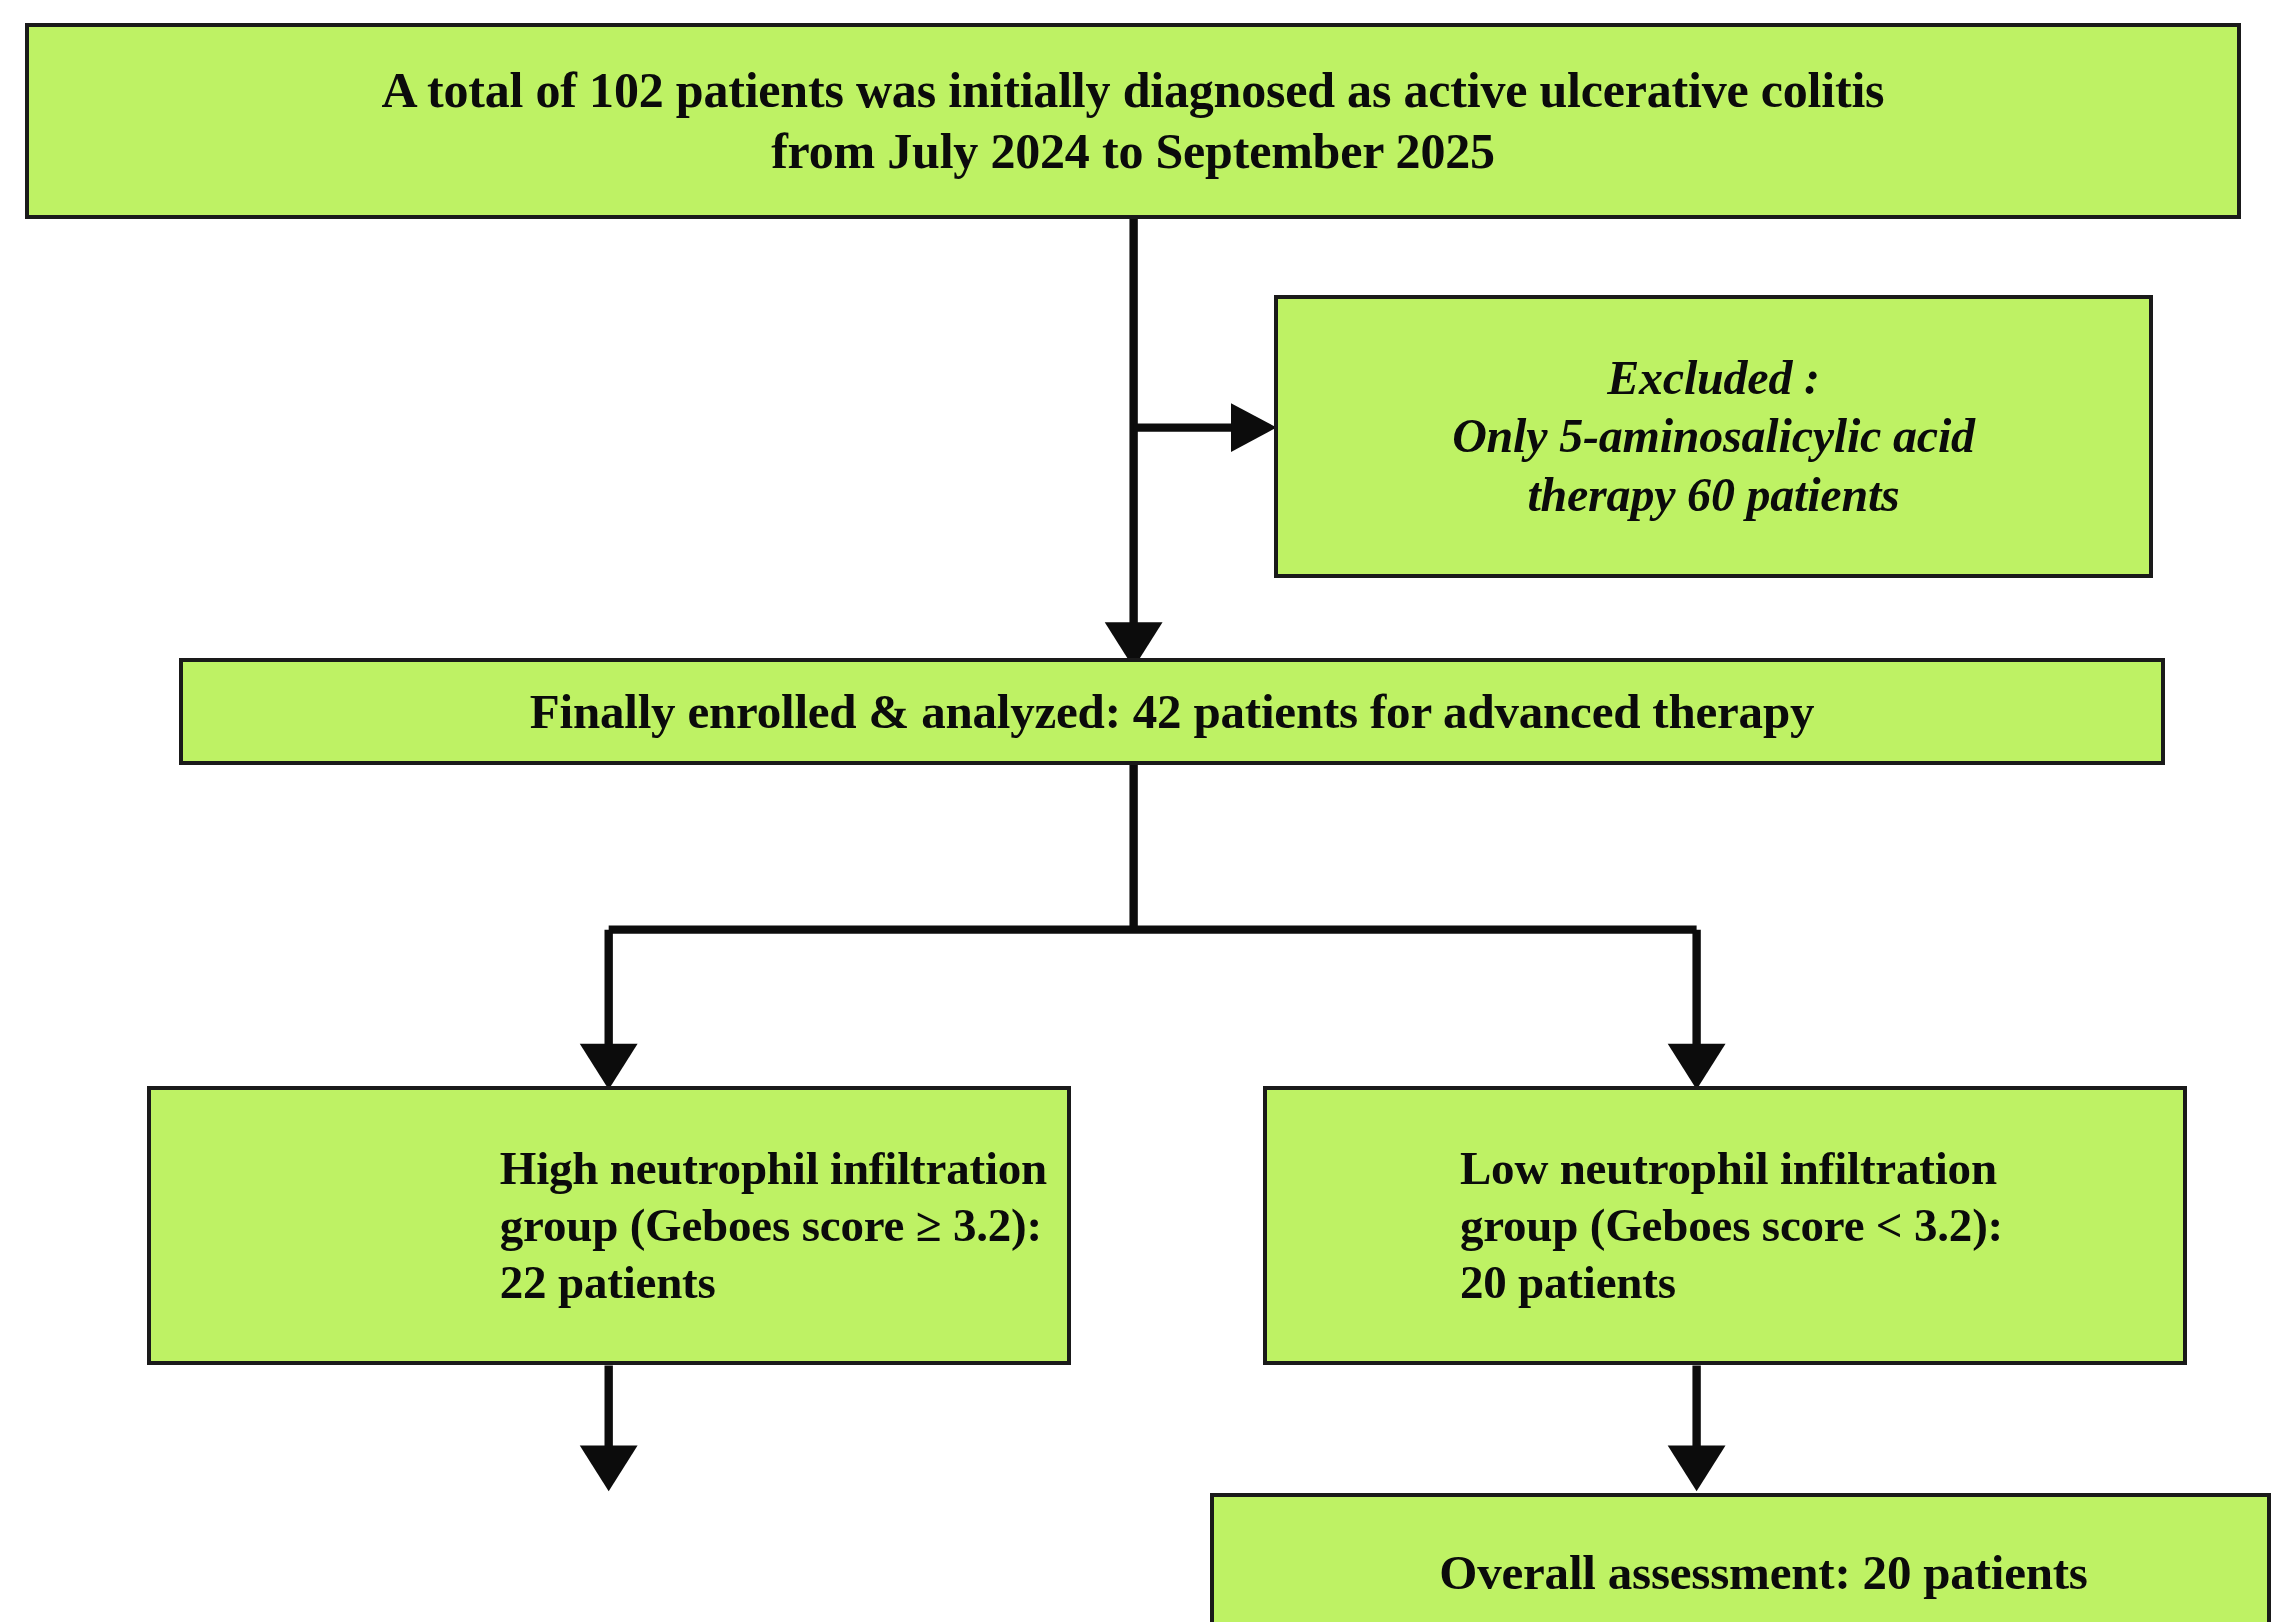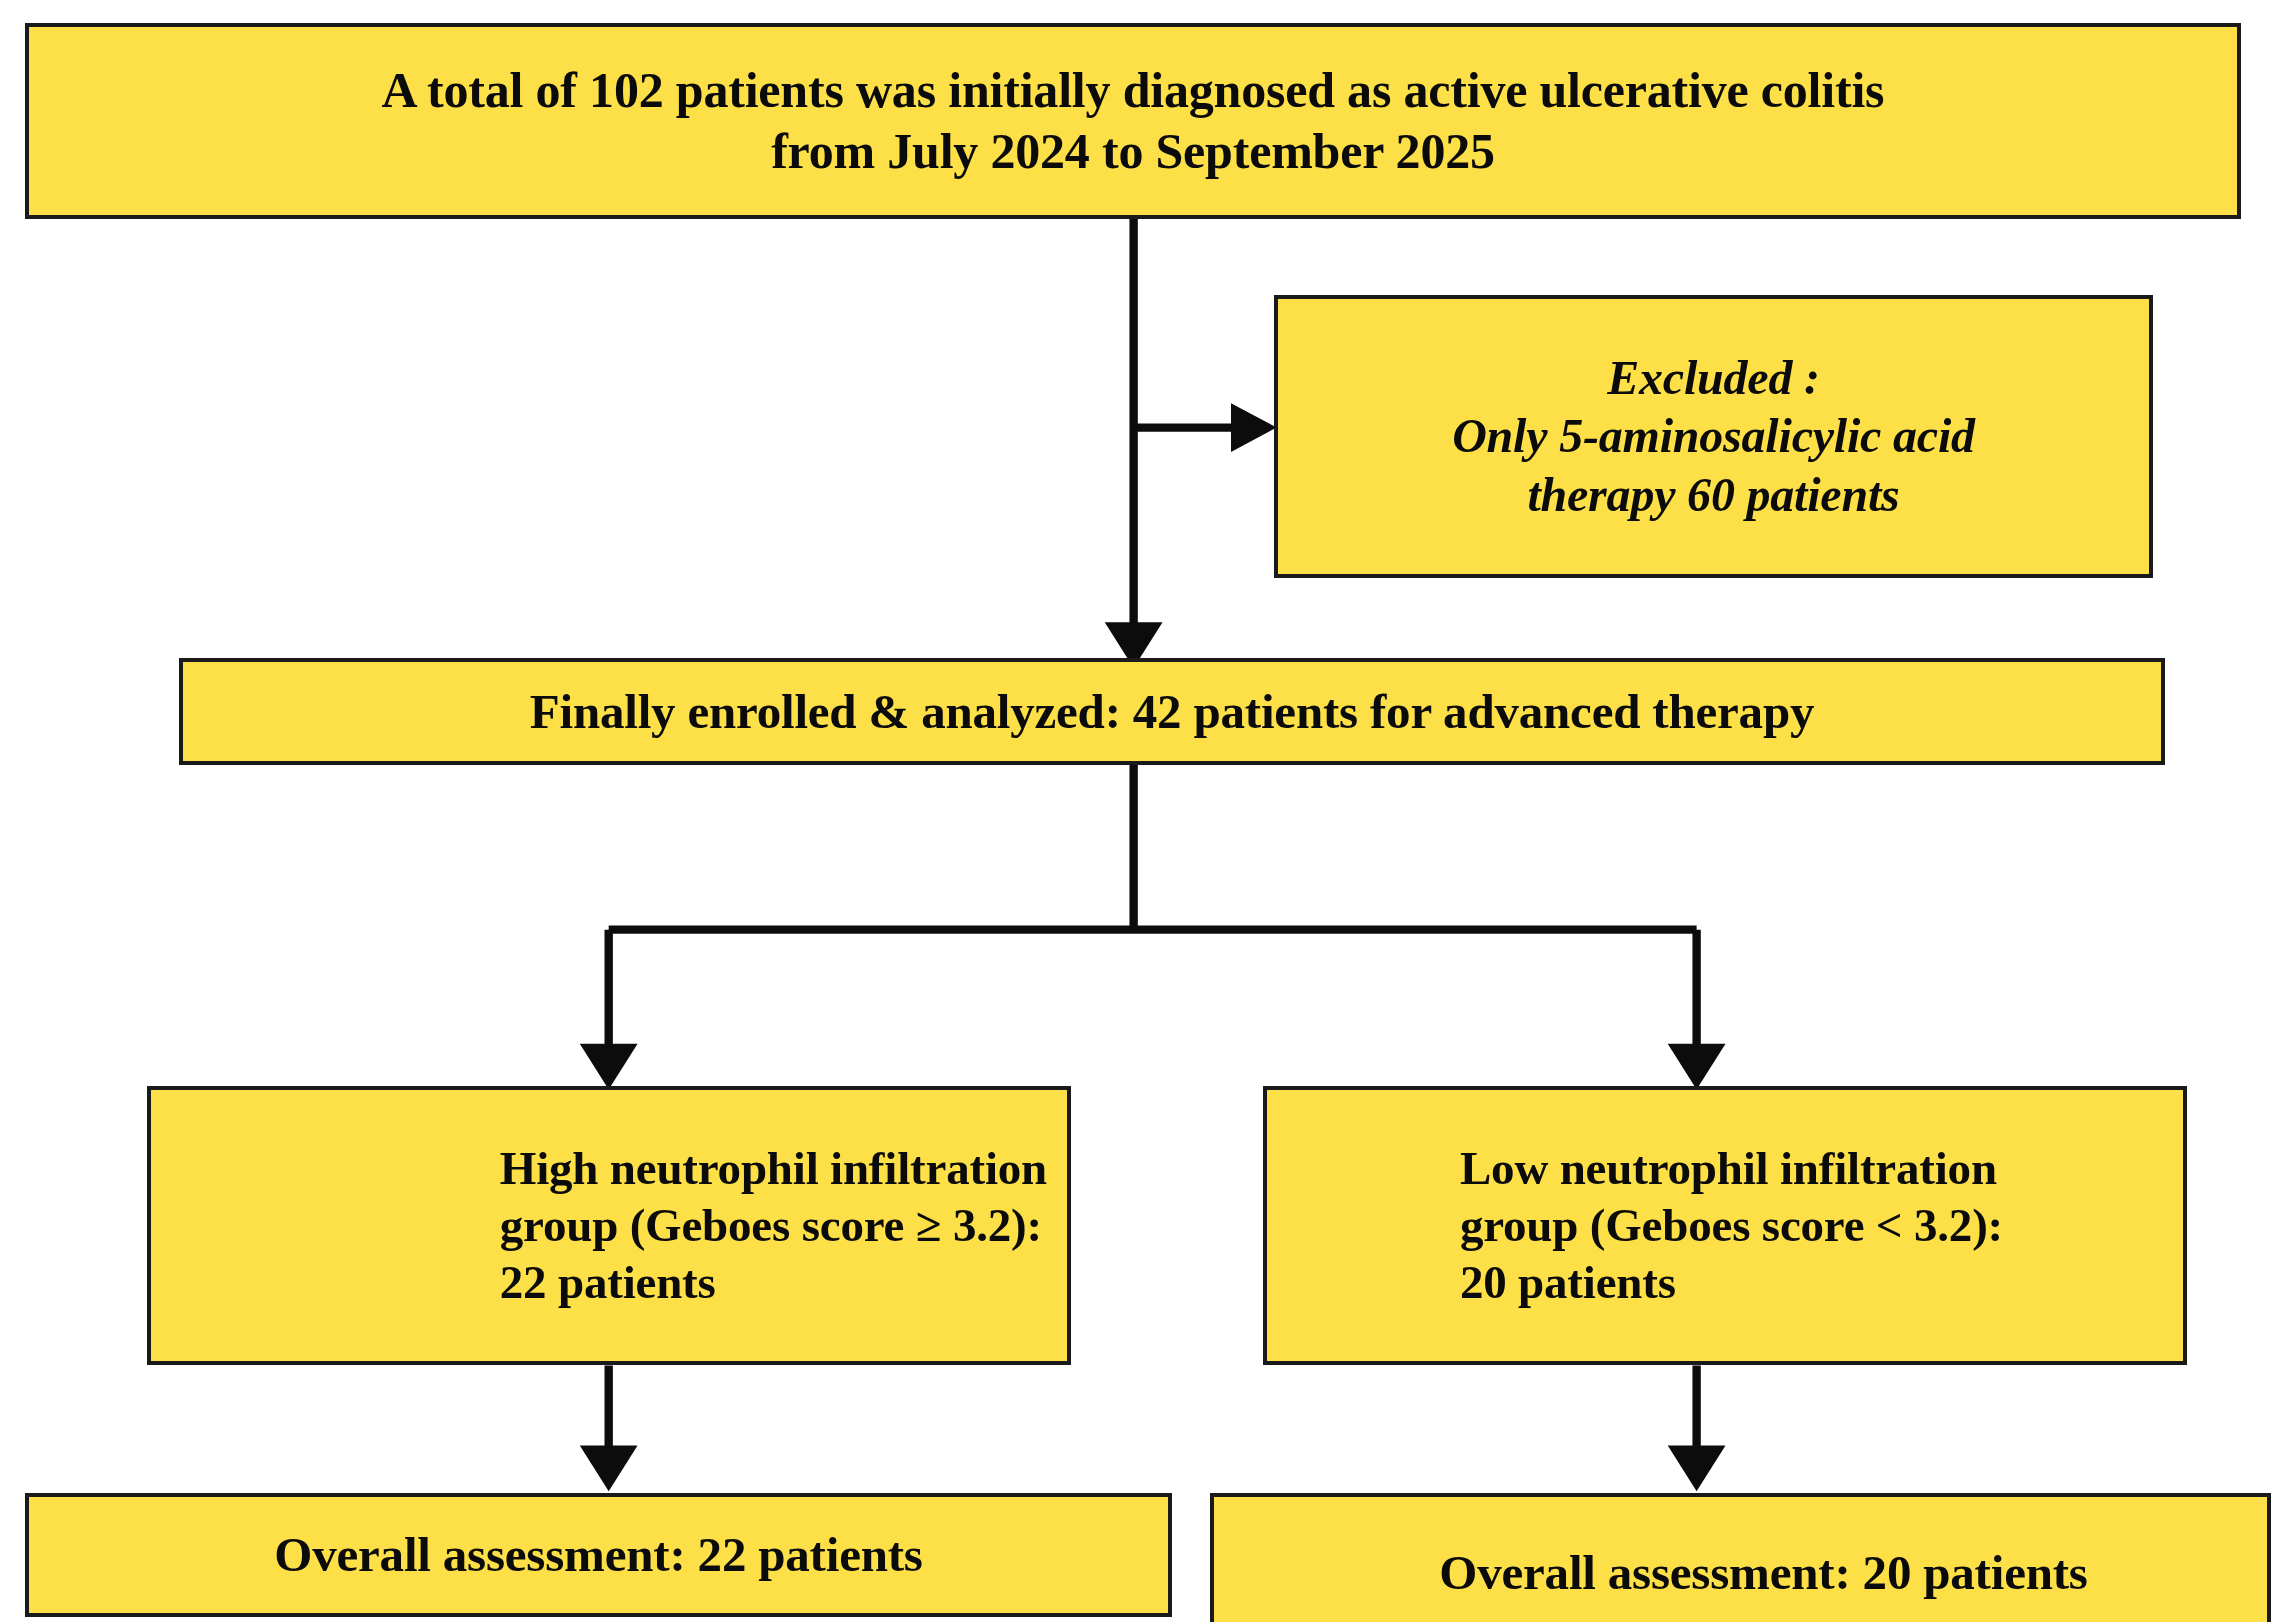--- a/index.html
+++ b/index.html
@@ -11,21 +11,21 @@
     position: relative;
     width: 2284px;
     height: 1622px;
     background: #ffffff;
     font-family: "Liberation Serif", "DejaVu Serif", serif;
     overflow: hidden;
   }
   .node {
     position: absolute;
     box-sizing: border-box;
-    background: #fde047;
+    background: #bef264;
     border: 4.6px solid #1a1a1a;
     display: flex;
     align-items: center;
     justify-content: center;
     text-align: center;
   }
   .node-text {
     font-weight: bold;
     color: #0b0b0b;
     line-height: 1.22;
@@ -144,22 +144,19 @@
 group (Geboes score ≥ 3.2):
 22 patients</div>
   </div>
 
   <div class="node" id="node-low-group">
     <div class="node-text">Low neutrophil infiltration
 group (Geboes score &lt; 3.2):
 20 patients</div>
   </div>
 
-  <div class="node" id="node-assessment-high">
-    <div class="node-text">Overall assessment: 22 patients</div>
-  </div>
 
   <div class="node" id="node-assessment-low">
     <div class="node-text">Overall assessment: 20 patients</div>
   </div>
 
 </div>
 
 
 </body></html>

